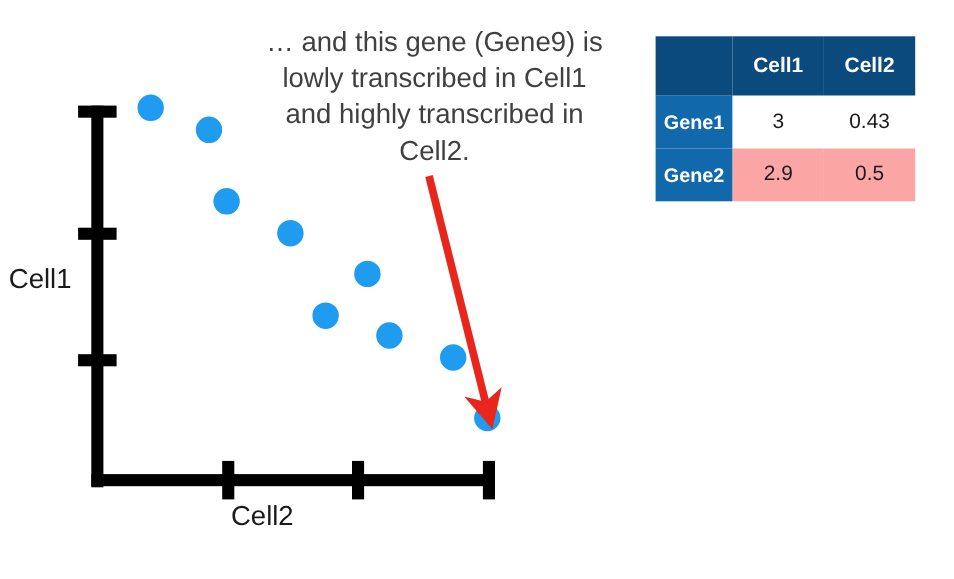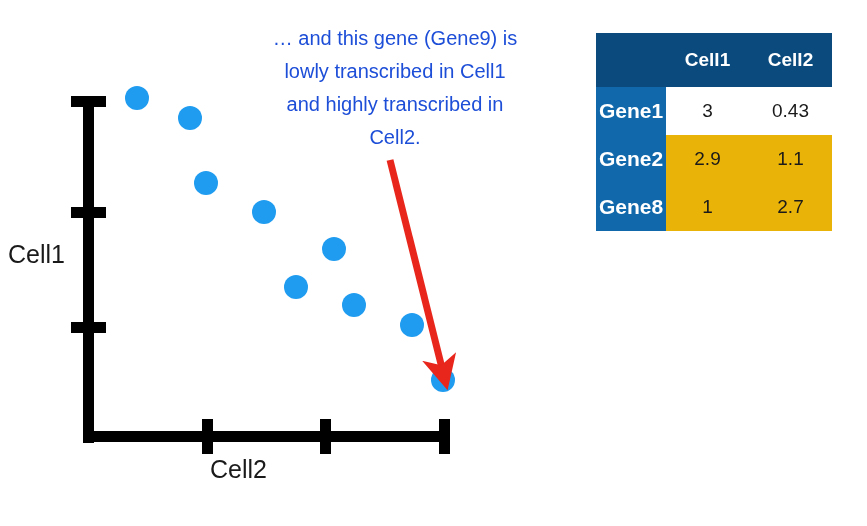--- a/index.html
+++ b/index.html
@@ -16,23 +16,23 @@
     overflow: hidden;
   }
 
   
   #annotation {
     position: absolute;
     left: 205px;
     top: 22px;
     width: 380px;
     text-align: center;
-    font-size: 20px;
+    font-size: 25px;
     line-height: 33px;
-    color: #1d4ed8;
+    color: #404040;
     white-space: pre-line;
   }
 
   
   #plot {
     position: absolute;
     left: 0;
     top: 0;
     width: 580px;
     height: 526px;
@@ -123,37 +123,37 @@
     height: 54px;
     text-align: center;
     vertical-align: middle;
   }
   thead th.corner {
     width: 70px;
   }
   tbody th.rowhead {
     background: #1169ab;
     color: #ffffff;
-    font-size: 21px;
+    font-size: 18px;
     font-weight: bold;
     width: 70px;
     height: 48px;
     text-align: center;
     vertical-align: middle;
   }
   tbody td.val {
     font-size: 19px;
     color: #1a1a1a;
     text-align: center;
     vertical-align: middle;
     height: 48px;
     background: #ffffff;
   }
   tbody tr.alt td.val {
-    background: #eab308;
+    background: #fca5a5;
   }
 </style>
 </head>
 <body>
 
 <div id="stage">
 
   <div id="plot">
 
     <div class="axis-line" id="y-axis"></div>
@@ -208,24 +208,19 @@
       </thead>
       <tbody id="table-body">
           <tr>
             <th class="rowhead">Gene1</th>
             <td class="val">3</td>
             <td class="val">0.43</td>
           </tr>
           <tr class="alt">
             <th class="rowhead">Gene2</th>
             <td class="val">2.9</td>
-            <td class="val">1.1</td>
-          </tr>
-          <tr class="alt">
-            <th class="rowhead">Gene8</th>
-            <td class="val">1</td>
-            <td class="val">2.7</td>
+            <td class="val">0.5</td>
           </tr>
         </tbody>
     </table>
   </div>
 
 </div>
 
 </body></html>

